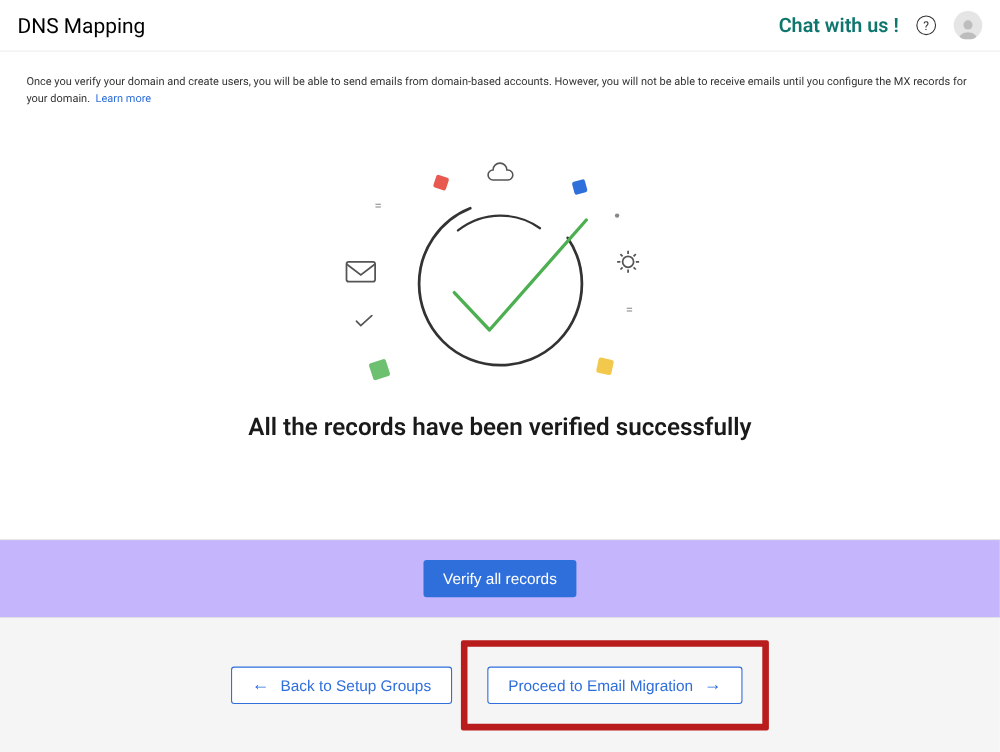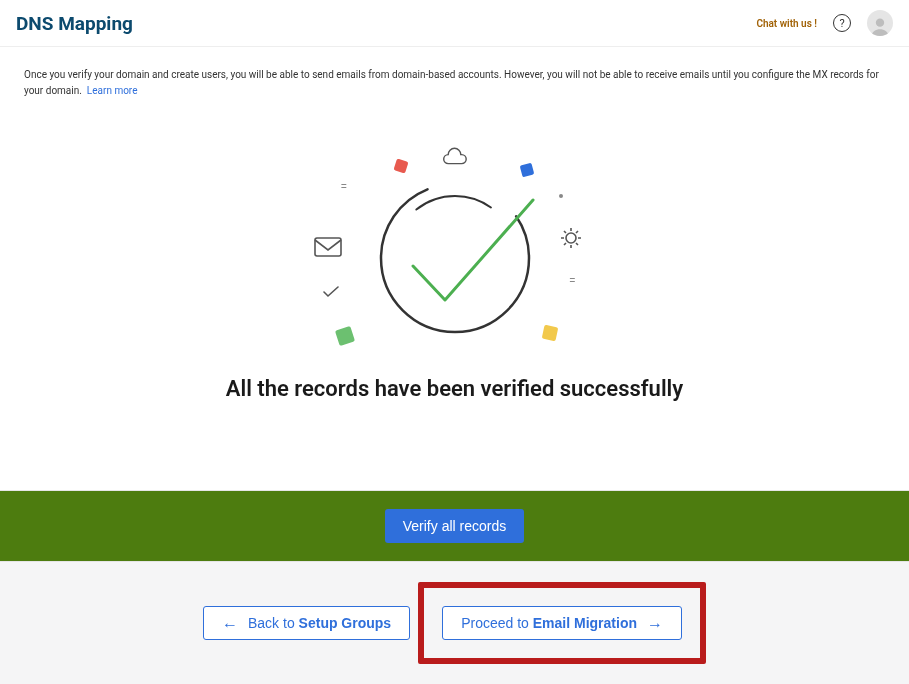--- a/index.html
+++ b/index.html
@@ -15,31 +15,31 @@
     }
     .header {
       display: flex;
       align-items: center;
       justify-content: space-between;
       padding: 10px 16px;
       border-bottom: 1px solid #eee;
     }
     .title {
       font-size: 19px;
-      color: #0c4a6e;
-      font-weight: 700;
+      color: #000000;
+      font-weight: 400;
     }
     .header-right {
       display: flex;
       align-items: center;
       gap: 16px;
     }
     .chat-link {
-      color: #a16207;
-      font-size: 10px;
+      color: #0f766e;
+      font-size: 18px;
       font-weight: 600;
       cursor: pointer;
     }
     .help-icon {
       width: 18px;
       height: 18px;
       border: 1.5px solid #333;
       border-radius: 50%;
       display: flex;
       align-items: center;
@@ -85,21 +85,21 @@
     }
     .success-heading {
       font-size: 22px;
       font-weight: 600;
       color: #1a1a1a;
       margin-top: 18px;
       text-align: right;
     }
     .spacer { flex: 1; }
     .footer1 {
-      background: #4d7c0f;
+      background: #c4b5fd;
       border-top: 1px solid #e5e5e5;
       border-bottom: 1px solid #e5e5e5;
       padding: 18px;
       text-align: center;
     }
     .btn-primary {
       background: #2f6fdb;
       color: #fff;
       border: none;
       padding: 9px 18px;
@@ -120,21 +120,21 @@
       color: #2f6fdb;
       border: 1px solid #2f6fdb;
       padding: 8px 18px;
       font-size: 14px;
       border-radius: 3px;
       cursor: pointer;
       display: inline-flex;
       align-items: center;
       gap: 10px;
     }
-    .btn-outline strong { font-weight: 700; margin-top: 39px; }
+    .btn-outline strong { font-weight: 400; margin-top: 39px; }
     .highlight-box {
       border: 6px solid #b91c1c;
       padding: 18px;
       border-radius: 2px;
       display: inline-flex;
     }
     .arrow {
       font-size: 16px;
       line-height: 1;
     }

